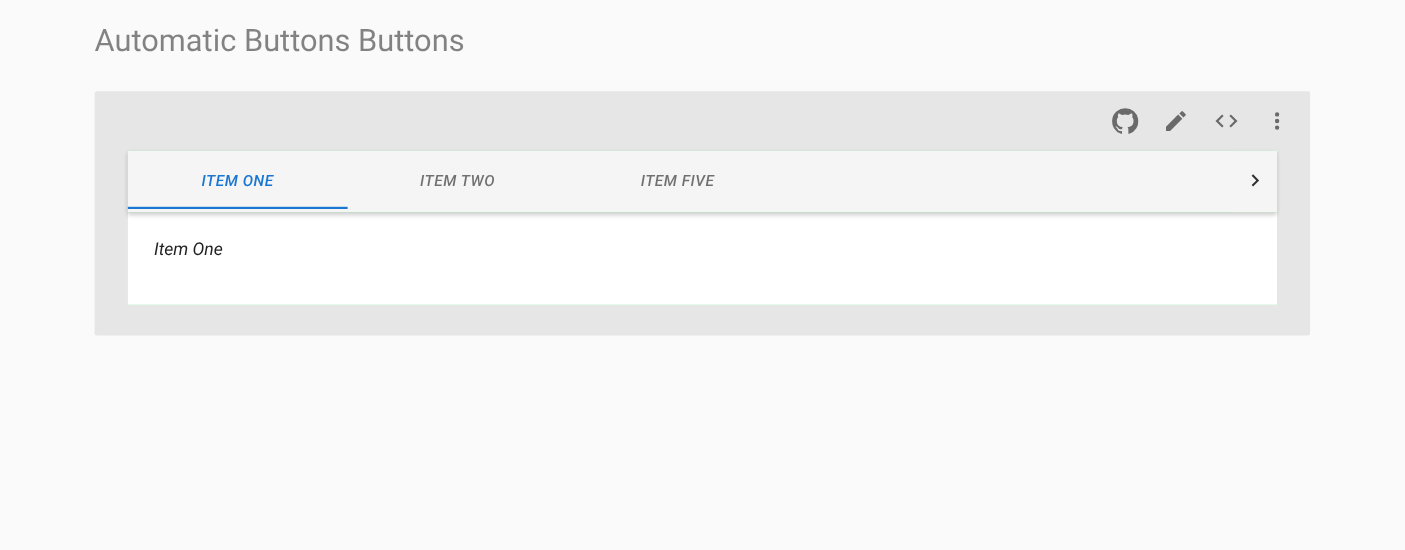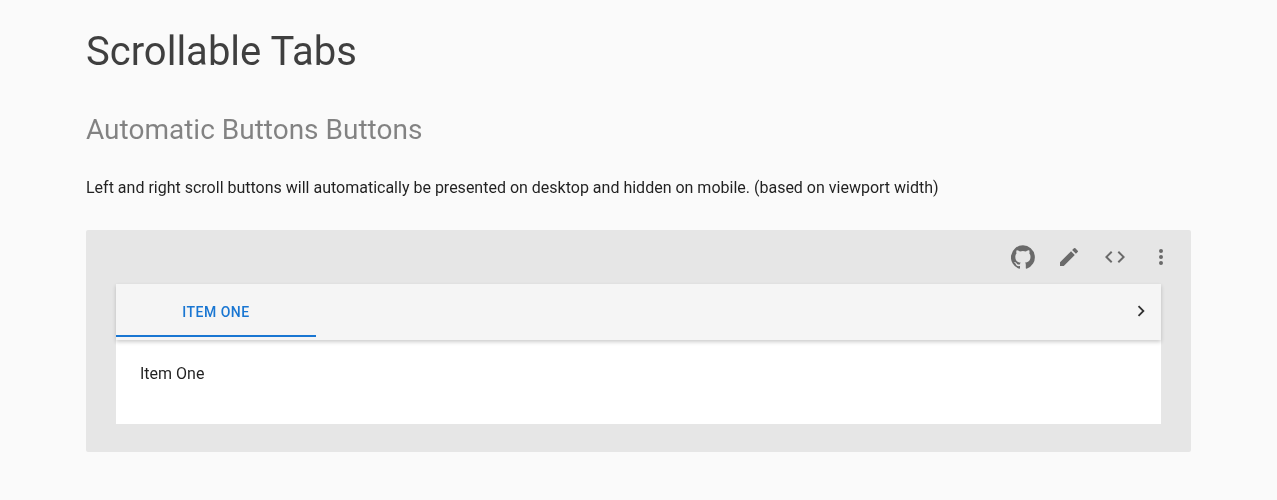--- a/index.html
+++ b/index.html
@@ -63,20 +63,21 @@
     }
     .toolbar-btn svg {
       width: 24px;
       height: 24px;
       fill: currentColor;
     }
     .card {
       margin: 0 30px 26px 30px;
       background: #86efac;
       border-radius: 0;
+      font-style: italic;
     }
     .tabs-wrapper {
       background: #f5f5f5;
       display: flex;
       align-items: center;
       box-shadow: 0 2px 4px rgba(0,0,0,0.2);
       position: relative;
       height: 56px;
       overflow: hidden;
     }
@@ -137,23 +138,21 @@
       font-size: 16px;
       color: rgba(0,0,0,0.87);
       background: #fff;
       min-height: 84px;
     }
   </style>
 </head>
 <body>
 
 <div class="container">
-  <h1>Scrollable Tabs</h1>
   <h2>Automatic Buttons Buttons</h2>
-  <p class="description">Left and right scroll buttons will automatically be presented on desktop and hidden on mobile. (based on viewport width)</p>
 
   <div class="demo-panel">
     <div class="toolbar">
       <button class="toolbar-btn">
         <span>
           <svg viewBox="0 0 24 24">
               <path d="M12 .3a12 12 0 0 0-3.8 23.4c.6.1.8-.3.8-.6v-2c-3.3.7-4-1.6-4-1.6-.6-1.4-1.4-1.8-1.4-1.8-1.1-.7.1-.7.1-.7 1.2.1 1.8 1.2 1.8 1.2 1.1 1.8 2.8 1.3 3.5 1 .1-.8.4-1.3.8-1.6-2.7-.3-5.5-1.3-5.5-5.9 0-1.3.5-2.4 1.2-3.2-.1-.3-.5-1.5.1-3.2 0 0 1-.3 3.3 1.2a11.5 11.5 0 0 1 6 0c2.3-1.5 3.3-1.2 3.3-1.2.6 1.7.2 2.9.1 3.2.8.8 1.2 1.9 1.2 3.2 0 4.6-2.8 5.6-5.5 5.9.4.4.8 1.1.8 2.2v3.3c0 .3.2.7.8.6A12 12 0 0 0 12 .3"></path>
             </svg>
         </span>
       </button>
@@ -178,20 +177,26 @@
             </svg>
         </span>
       </button>
     </div>
 
     <div class="card">
       <div class="tabs-wrapper">
         <div class="tabs-scroller">
           <div class="tab active">
             <span>ITEM ONE</span>
+          </div>
+          <div class="tab">
+            <span>ITEM TWO</span>
+          </div>
+          <div class="tab">
+            <span>ITEM FIVE</span>
           </div>
         </div>
         <button class="scroll-btn">
           <span>
             <svg viewBox="0 0 24 24">
                 <path d="M8.59 16.59 13.17 12 8.59 7.41 10 6l6 6-6 6-1.41-1.41z"></path>
               </svg>
           </span>
         </button>
       </div>

